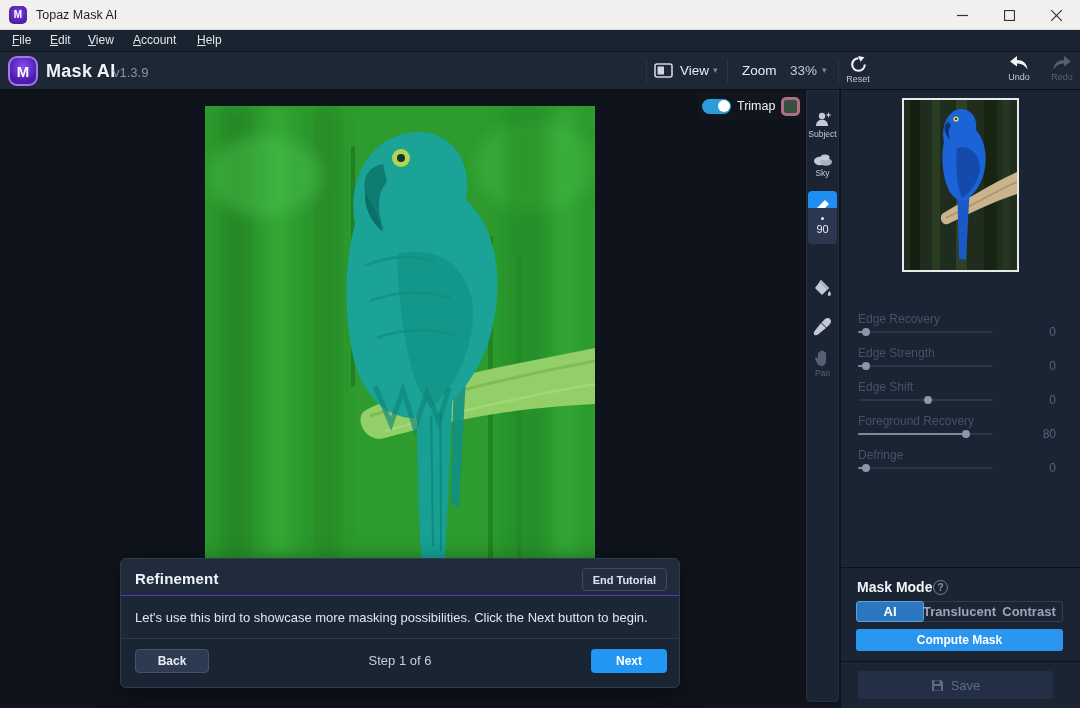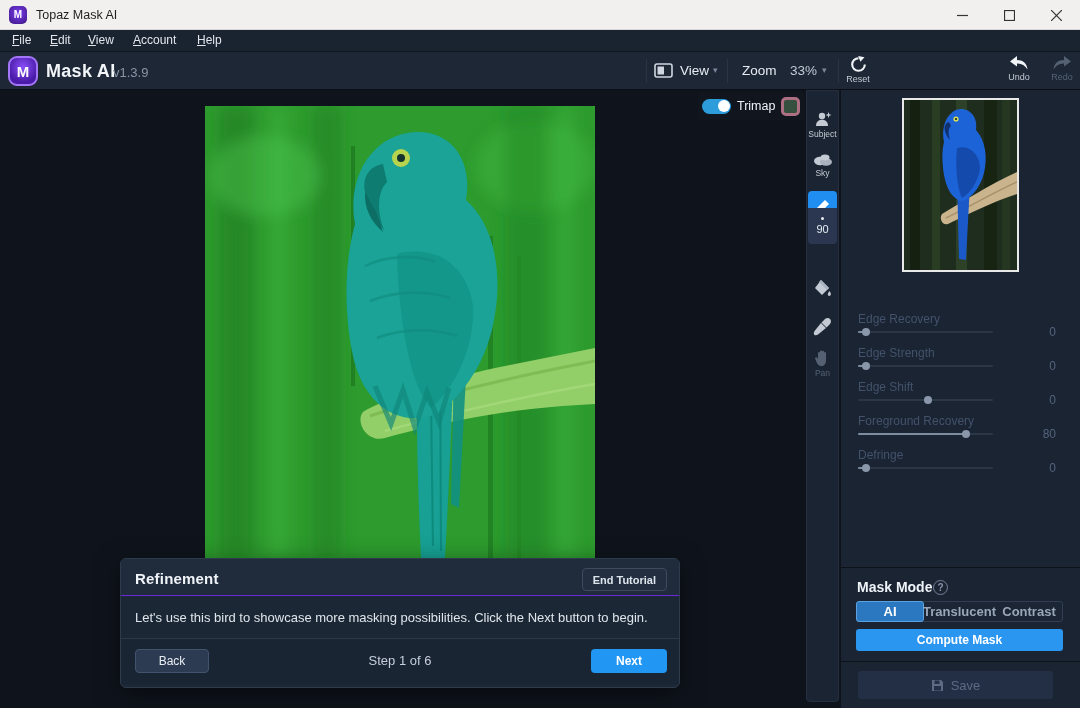--- a/index.html
+++ b/index.html
@@ -46,21 +46,21 @@
   .trimap-label { font-size:12.5px; color:#eef2f6; }
   .color-swatch { width:19px; height:19px; border-radius:5px; background:#35503f; border:3px solid #ad6f81; }
 
   
   .dialog { position:absolute; left:120px; top:558px; width:560px; height:130px; background:#1c2735; border:1px solid #2e3b4c; border-radius:6px; box-shadow:0 6px 24px rgba(0,0,0,.5); overflow:hidden; }
   .dlg-header { height:37px; background:#202c3c; border-bottom:1px solid #6d28d9; position:relative; }
   .dlg-title { position:absolute; left:14px; top:11px; font-size:15px; font-weight:bold; color:#f0f4f8; letter-spacing:.2px; }
   .dlg-end { position:absolute; right:12px; top:9px; height:23px; padding:0 10px; background:#232f41; border:1px solid #3e4b5f; border-radius:4px; color:#dde4ec; font-size:11px; font-weight:bold; display:flex; align-items:center; }
   .dlg-body { height:43px; border-bottom:1px solid #2c3947; display:flex; align-items:center; padding:0 14px; font-size:13px; color:#dfe5ec; }
   .dlg-footer { height:45px; position:relative; background:#1a2533; }
-  .dlg-back { position:absolute; left:14px; top:10px; width:74px; height:24px; background:#2c3a52; border:1px solid #43536d; border-radius:4px; color:#e8edf3; font-size:12px; font-weight:normal; display:flex; align-items:center; justify-content:center; }
+  .dlg-back { position:absolute; left:14px; top:10px; width:74px; height:24px; background:#2c3a52; border:1px solid #43536d; border-radius:4px; color:#e8edf3; font-size:12px; font-weight:bold; display:flex; align-items:center; justify-content:center; }
   .dlg-step { position:absolute; left:0; right:0; top:14px; text-align:center; font-size:13px; color:#c6cedb; }
   .dlg-next { position:absolute; right:12px; top:10px; width:76px; height:24px; background:#2196f3; border-radius:4px; color:#fff; font-size:12px; font-weight:bold; display:flex; align-items:center; justify-content:center; }
 
   
   .toolstrip { position:absolute; left:806px; top:90px; width:33px; height:612px; background:#1a2432; border:1px solid #242f41; border-radius:0 0 4px 4px; }
   .tool { position:absolute; left:0; width:31px; display:flex; flex-direction:column; align-items:center; }
   .tool .tlbl { font-size:8.5px; color:#c3cad4; margin-top:1px; }
   .tool.dim svg path, .tool.dim svg circle { fill:#556173; }
   .tool.dim .tlbl { color:#556173; }
   .brush-btn { position:absolute; left:1px; top:100px; width:29px; height:34px; background:#1f8ef0; border-radius:4px; display:flex; align-items:center; justify-content:center; }

